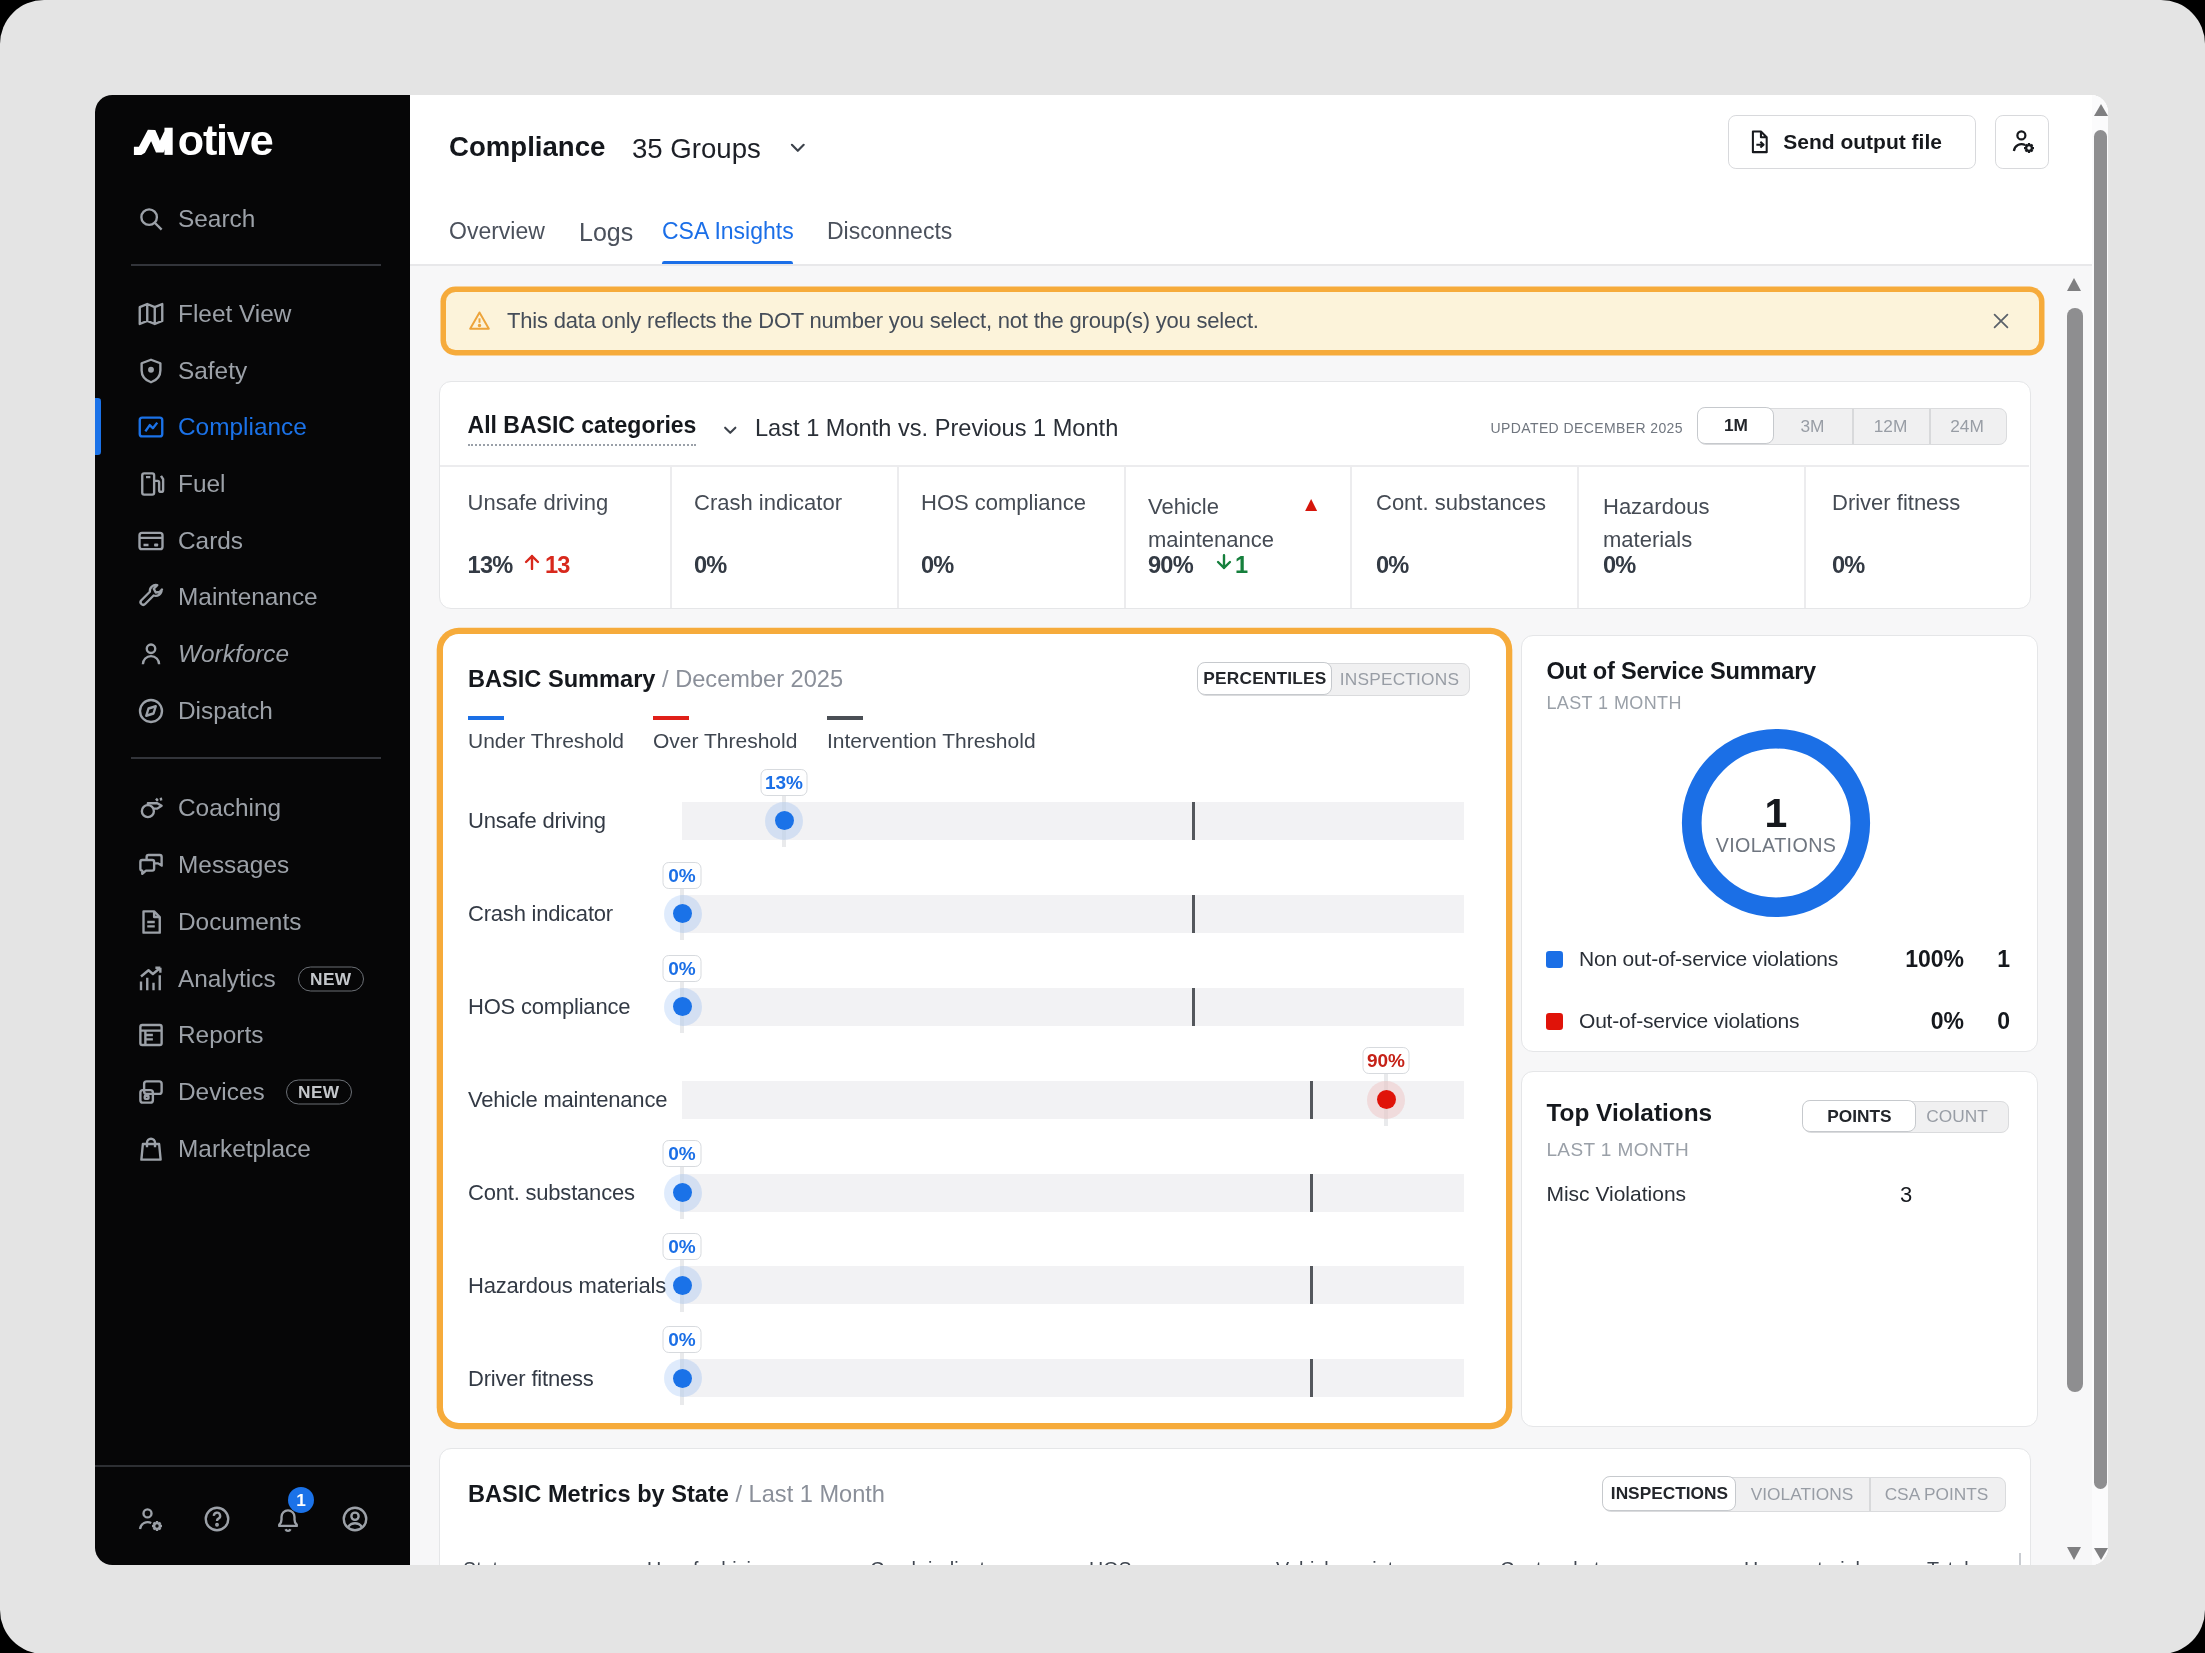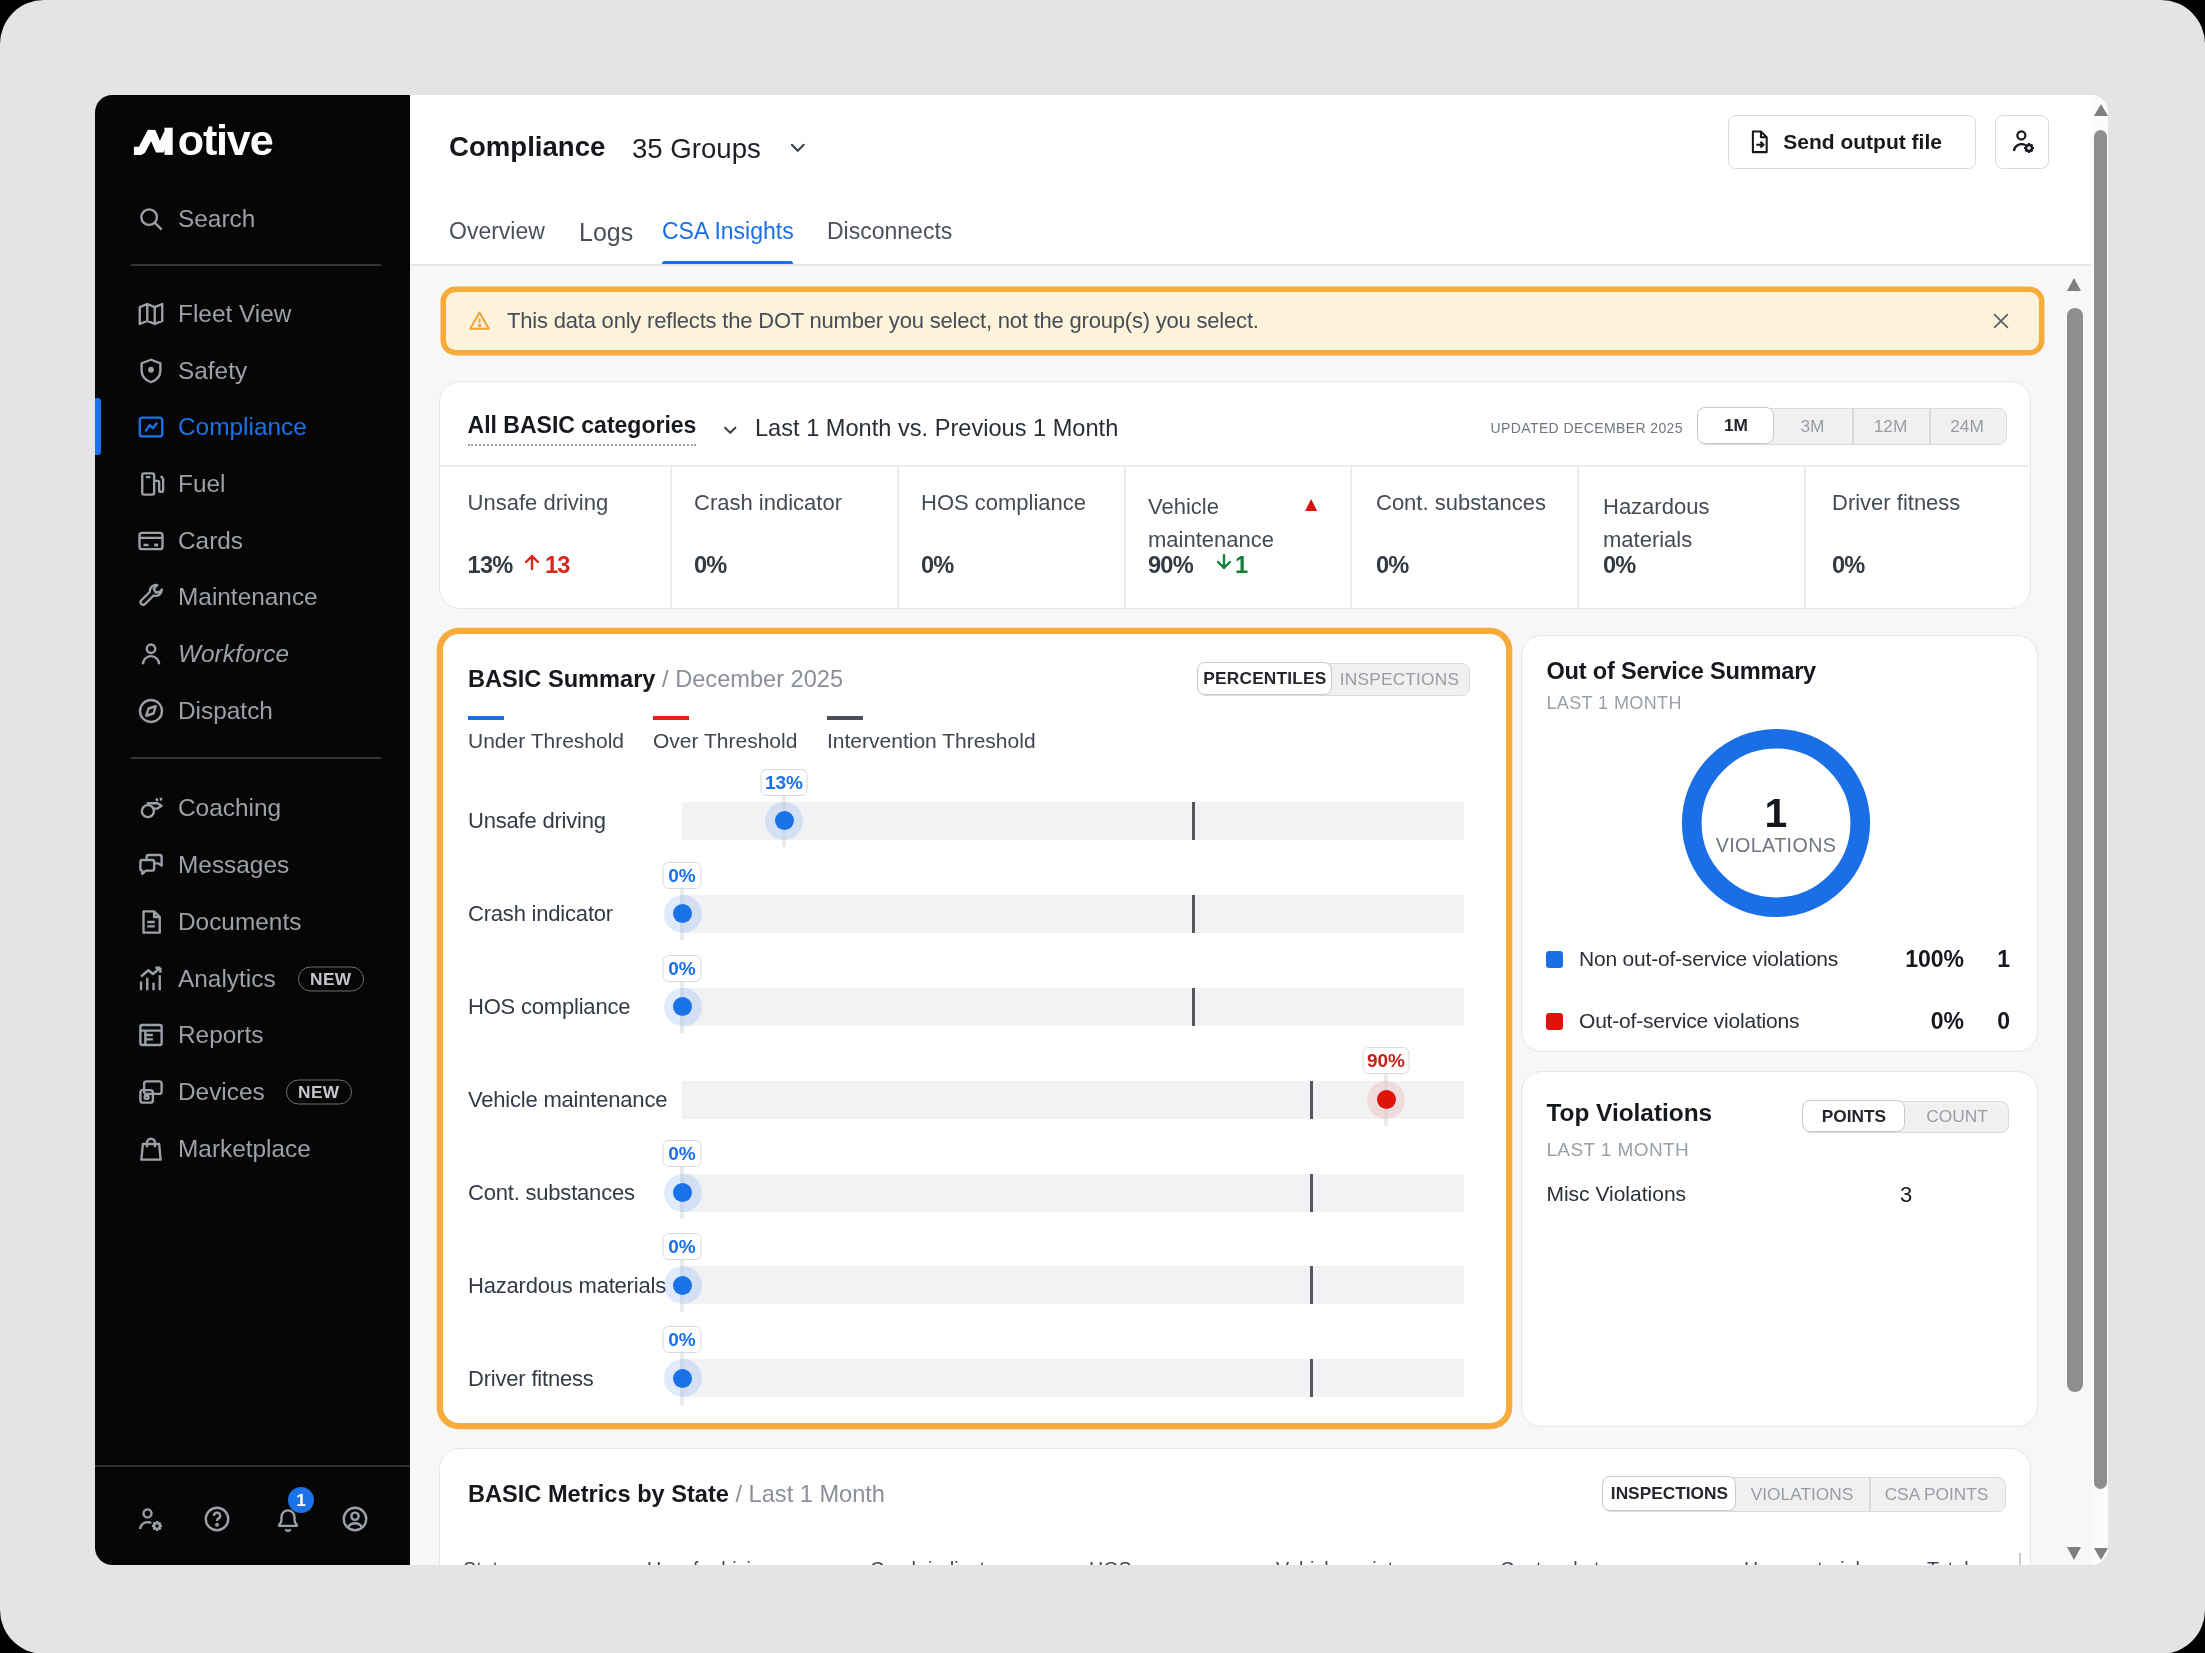--- a/index.html
+++ b/index.html
@@ -13,21 +13,21 @@
   .nav-item { position:absolute; left:0; width:315px; height:57px; }
   .nav-item .lbl { position:absolute; left:83px; top:50%; transform:translateY(-50%); font-size:24.4px; color:#9ca1a8; white-space:nowrap; }
   .nav-item svg { position:absolute; left:41px; top:50%; transform:translateY(-50%); }
   .nav-item.active .lbl { color:#1b72e8; }
   .sdiv { position:absolute; left:36px; width:250px; height:1.6px; background:#32343a; }
   .newpill { position:absolute; top:50%; transform:translateY(-50%); height:25px; line-height:23px; padding:0 11px; border:1.6px solid #6b6f75; border-radius:12.6px; color:#c4c7cb; font-size:17.3px; font-weight:700; letter-spacing:0.4px; }
 
   
   .main { position:absolute; left:315px; top:0; width:1698px; height:1470px; background:#fff; }
   .content { position:absolute; left:0px; top:171px; width:1698px; height:1300px; background:#f7f7f8; }
-  .card { position:absolute; background:#fff; border:1.6px solid #e5e6e8; border-radius:21px; }
+  .card { position:absolute; background:#fff; border:1.6px solid #e5e6e8; border-radius:12px; }
   .seg { position:absolute; background:#f0f0f1; border:1.6px solid #dadbdd; border-radius:7.9px;text-decoration:underline; }
   .seg .c { position:absolute; top:0; bottom:0; display:flex; align-items:center; justify-content:center; color:#989da5; white-space:nowrap; }
   .seg .on { position:absolute; top:-1.6px; left:-1.6px; background:#fff; border:1.6px solid #c6c9cd; border-radius:7.9px; color:#23262b; font-weight:700; display:flex; align-items:center; justify-content:center; white-space:nowrap; }
   .seg .vd { position:absolute; top:0; bottom:0; width:1.6px; background:#d8d9db; }
 
   .tick { position:absolute; width:3.2px; height:38px; background:#54575c; }
   .chip { position:absolute; height:27px; background:#fff; border:1.6px solid #d7dade; border-radius:6.3px; font-size:19px; font-weight:700; display:flex; align-items:center; justify-content:center; transform:translateX(-50%); }
 </style>
 </head>
 <body>
@@ -358,21 +358,21 @@
       <div class="abs" style="left:23.6px; top:377px; width:17.3px; height:17.3px; background:#e01309; border-radius:3.2px;"></div>
       <div class="abs" style="left:57px; top:373px; font-size:21px; color:#2a2f37; letter-spacing:-0.2px;">Out-of-service violations</div>
       <div class="abs" style="left:340px; top:372px; width:102px; text-align:right; font-size:23px; font-weight:700; color:#15181d;">0%</div>
       <div class="abs" style="left:451px; top:372px; width:37px; text-align:right; font-size:23px; font-weight:700; color:#15181d;">0</div>
     </div>
 
     <div class="card" style="left:1111px; top:976px; width:517px; height:356px;">
       <div class="abs" style="left:24.4px; top:27px; font-size:24.4px; font-weight:700; color:#15181d;">Top Violations</div>
       <div class="abs" style="left:24.4px; top:67px; font-size:19px; color:#9aa0a8; letter-spacing:0.4px;">LAST 1 MONTH</div>
       <div class="seg" style="left:281px; top:29px; width:206px; height:31.5px; font-size:17.3px;">
-        <div class="on" style="width:103px; height:31.5px;">POINTS</div>
+        <div class="on" style="width:114px; height:31.5px;">POINTS</div>
         <div class="c" style="left:102px; width:102px;">COUNT</div>
       </div>
       <div class="abs" style="left:24.4px; top:110px; font-size:21px; color:#2a2f37;">Misc Violations</div>
       <div class="abs" style="left:378px; top:110px; font-size:22px; color:#15181d;">3</div>
     </div>
 
     <div class="card" style="left:29px; top:1353px; width:1592px; height:205px;">
       <div class="abs" style="left:28px; top:31.5px; font-size:23.6px; font-weight:700; color:#15181d;">BASIC Metrics by State <span style="font-weight:400; color:#8a8f99;">/ Last 1 Month</span></div>
       <div class="seg" style="left:1163px; top:27.6px; width:403px; height:35px; font-size:17.3px;">
         <div class="on" style="width:134px; height:35px;">INSPECTIONS</div>

